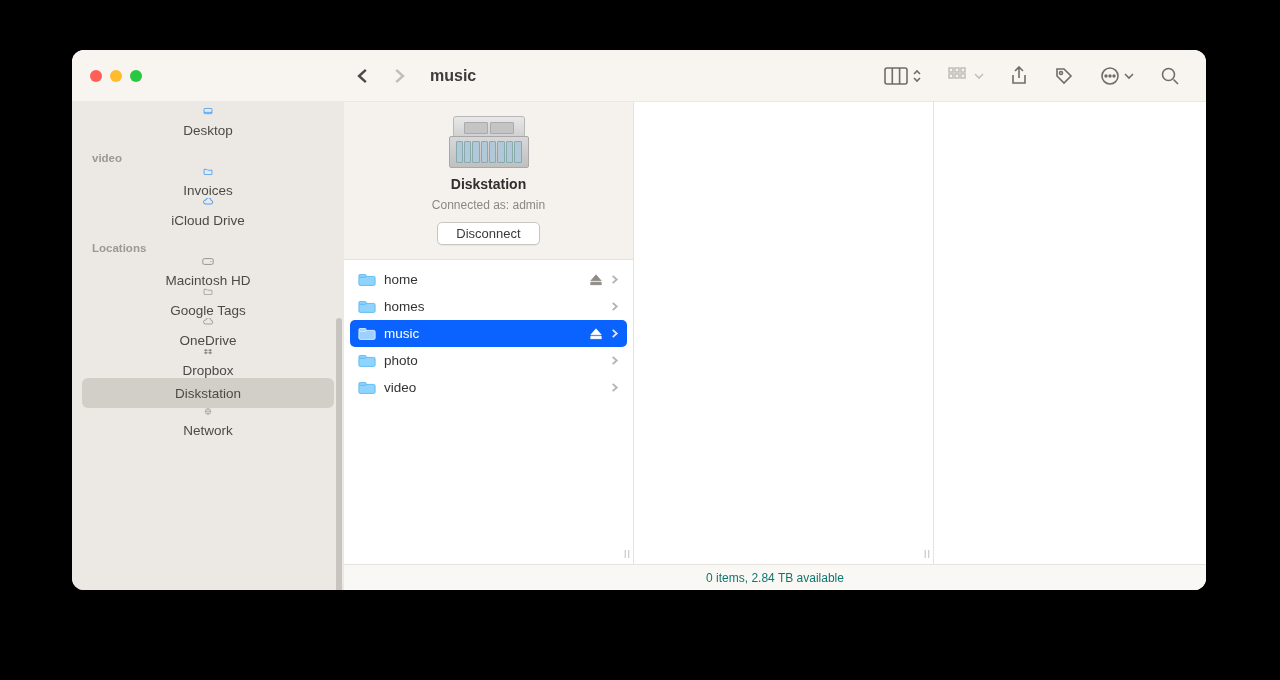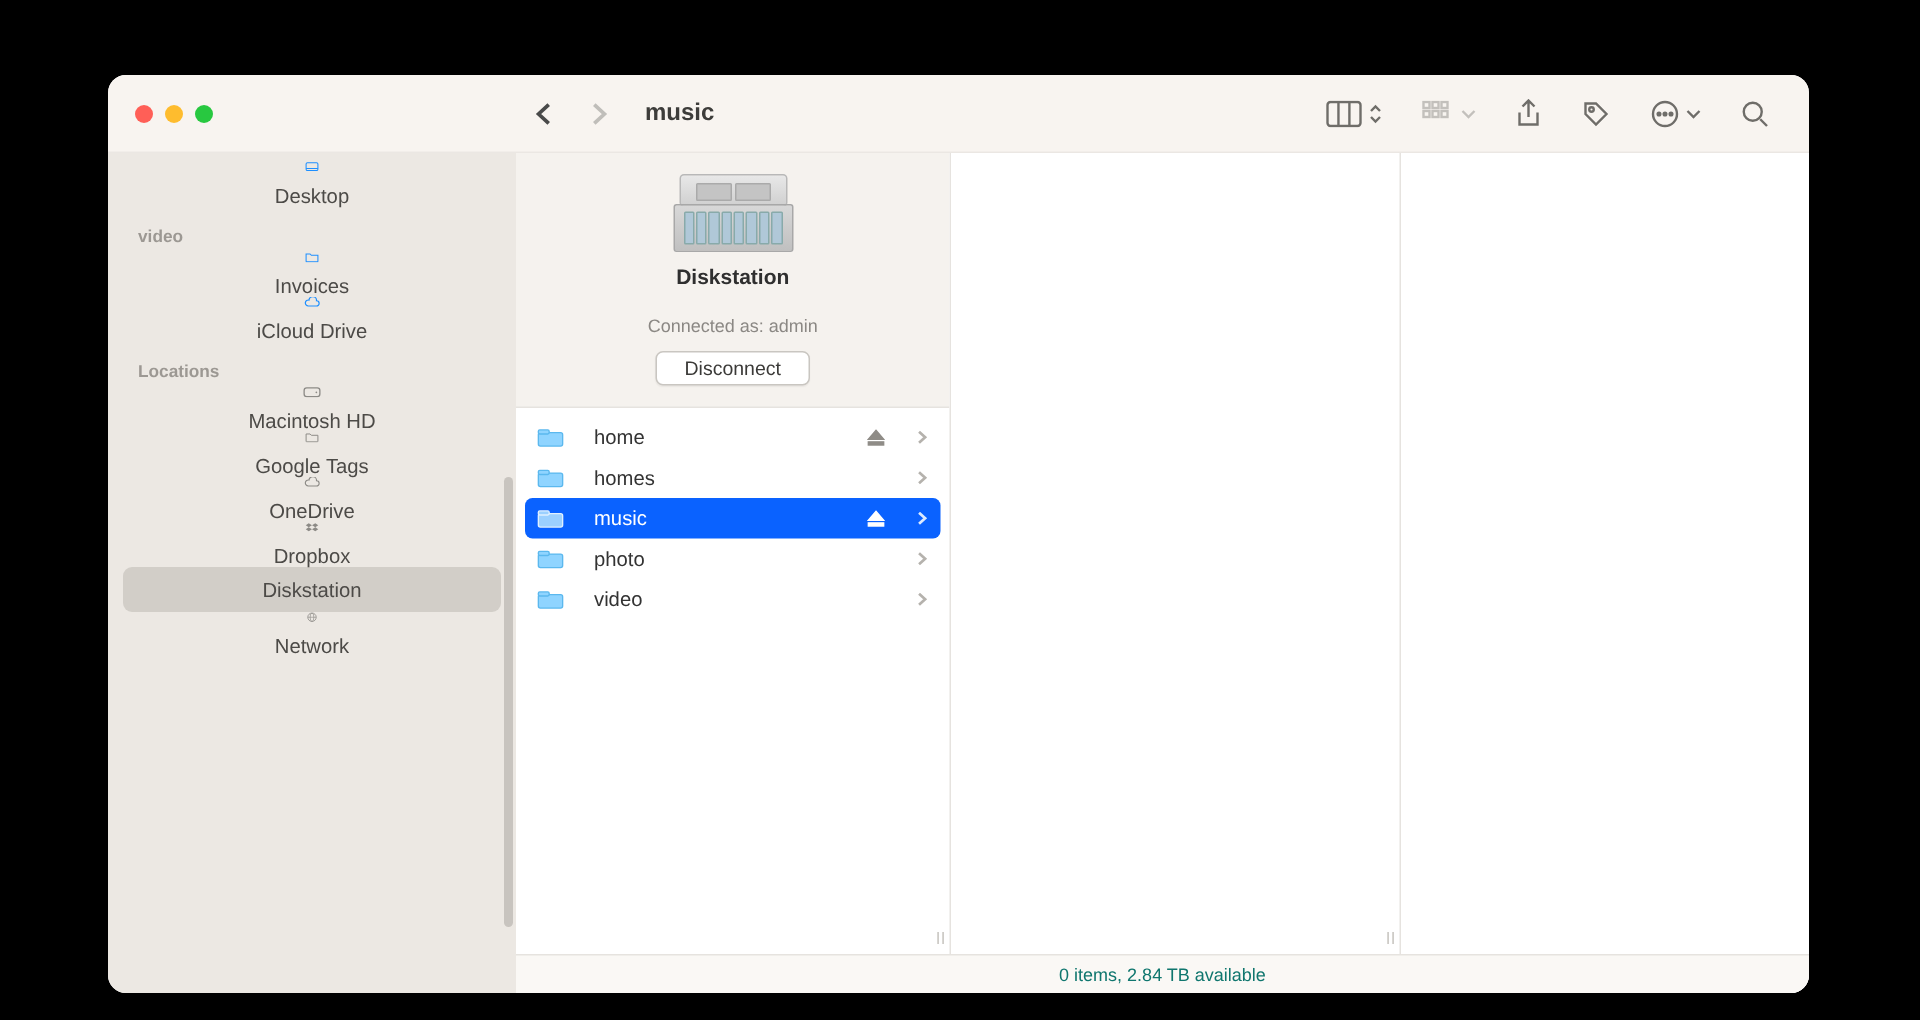--- a/index.html
+++ b/index.html
@@ -8,21 +8,21 @@
     font-family: -apple-system, BlinkMacSystemFont, "Segoe UI", Helvetica, Arial, sans-serif;
     width: 1280px;
     height: 680px;
     overflow: hidden;
   }
   .window {
     position: absolute;
     top: 50px;
     left: 72px;
     width: 1134px;
-    height: 612px;
+    height: 540px;
     background: #fff;
     border-radius: 12px;
     box-shadow: 0 20px 60px rgba(0,0,0,.5);
     display: flex;
     flex-direction: column;
     overflow: hidden;
   }
   
   .toolbar {
     height: 52px;
@@ -151,38 +151,38 @@
   .srv-top::after { right:10px; }
   .srv-body {
     position:absolute; top:20px; left:0; right:0; bottom:0;
     background:linear-gradient(#d8d8d8,#c0c0c0);
     border:1px solid #a8a8a8; border-radius:2px;
     display:flex; align-items:center; justify-content:center; gap:1px;
     padding:4px 6px;
   }
   .srv-slot { flex:1; height:100%; background:#b0c8d8; border:1px solid #8aa; border-radius:1px;}
   .server-name { font-weight:700; font-size:14px; color:#2f2f2f;}
-  .server-conn { font-size:12px; color:#8b8884; margin-top:18px;}
+  .server-conn { font-size:12px; color:#8b8884; margin-top:6px;}
   .disconnect-btn {
     margin-top:10px;
     font-size:13px;
     background:#fff;
     border:1px solid #c9c6c1;
     border-radius:5px;
     padding:3px 18px;
     color:#3b3a38;
     box-shadow: 0 1px 1px rgba(0,0,0,0.05);
   }
   .share-list { padding:6px 6px; }
   .share-row {
     display:flex; align-items:center;
     height:27px; padding:0 8px;
     border-radius:5px;
     font-size:13.5px;
-    gap:20px;
+    gap:8px;
     color:#333;
   }
   .share-row.selected { background:#0a62ff; color:#fff;}
   .share-row.selected .folder-ico rect { fill:#9bd0ff; stroke:#e0f0ff;}
   .share-row.selected .chevr { stroke:#dceaff;}
   .share-row.selected .eject-ico { fill:#fff; stroke:#fff;}
   .folder-ico { width:18px; height:14px;}
   .share-row .spacer { flex:1; }
   .chevr { width:9px; height:9px; stroke:#b5b2ad; stroke-width:2; fill:none;}
   .eject-ico { width:12px; height:12px; fill:#8f8c87; stroke:#8f8c87;}

